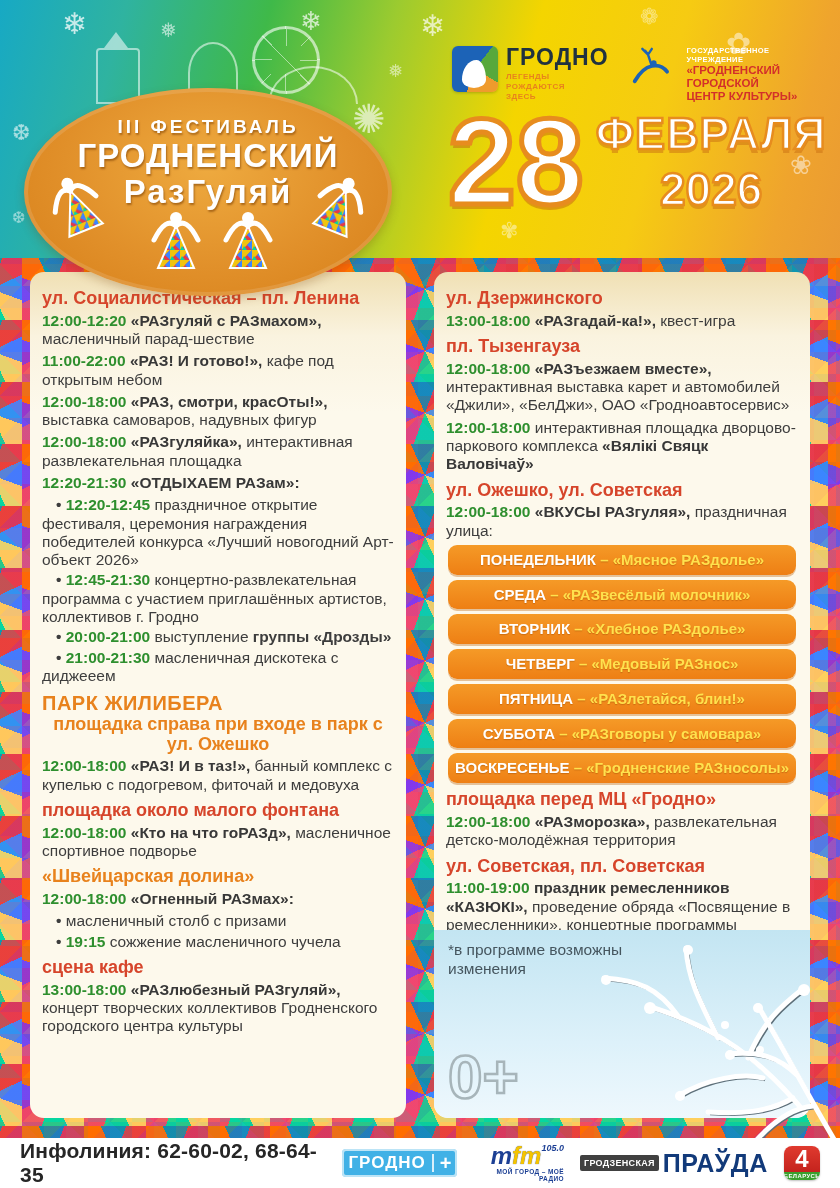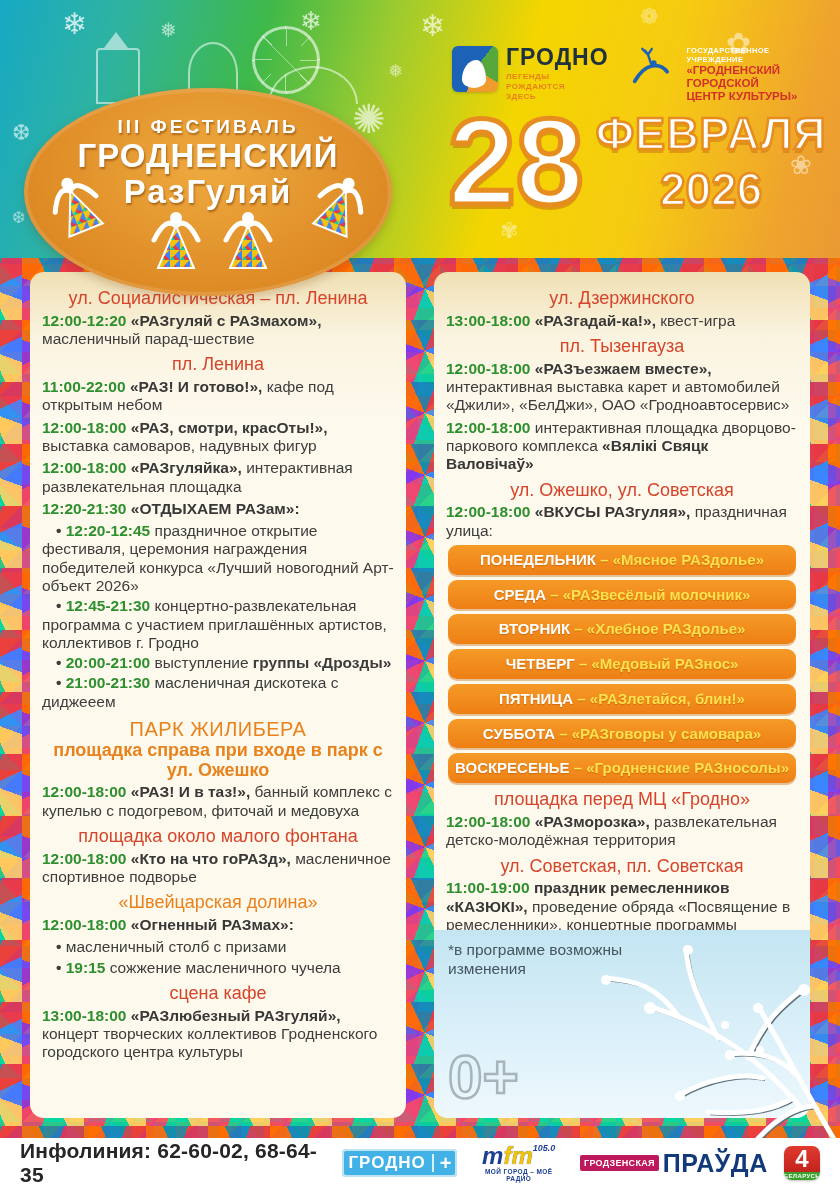--- a/index.html
+++ b/index.html
@@ -63,21 +63,21 @@
   .date-day{font-size:122px;font-weight:bold;line-height:.9;color:#fff;-webkit-text-stroke:5px #e78c1e;text-shadow:0 5px 0 rgba(201,111,18,.55);}
   .date-right{margin-left:12px;text-align:center;}
   .date-month{font-size:45px;font-weight:bold;color:#fff;-webkit-text-stroke:2.5px #e78c1e;letter-spacing:1px;text-shadow:0 4px 0 rgba(201,111,18,.5);}
   .date-year{font-size:46px;font-weight:bold;color:#fff;-webkit-text-stroke:2.5px #e78c1e;text-shadow:0 4px 0 rgba(201,111,18,.5);margin-top:2px;}
   
   .panel{position:absolute;top:272px;height:846px;width:376px;box-sizing:border-box;
     background:linear-gradient(180deg,#f0e0b4 0,#faf3df 64px,#fdf9ec 140px);
     border-radius:14px;padding:10px 12px 8px 12px;overflow:hidden;}
   .panel-left{left:30px;}
   .panel-right{left:434px;}
-  .sec-header{font-size:18px;font-weight:normal;text-align:center;margin:7px 0 3px 0;line-height:1.1;}
+  .sec-header{font-size:18px;font-weight:bold;text-align:left;margin:7px 0 3px 0;line-height:1.1;}
   .sec-header.red{color:#d6452b;}
   .sec-header.orange{color:#e8821d;}
   .sec-header.big{font-size:20px;letter-spacing:.5px;margin-bottom:0;}
   .sec-subheader{font-size:18px;font-weight:bold;color:#e8821d;text-align:center;line-height:1.12;margin:0 0 3px 0;}
   .event{margin:1px 0 4px 0;font-size:15.5px;line-height:1.18;color:#3d3d3d;}
   .event .time, .bullet .time{color:#2e8f2e;font-weight:bold;}
   .event b{color:#383838;}
   .bullet{margin:0 0 2px 0;font-size:15.5px;line-height:1.18;color:#3d3d3d;text-indent:14px;}
   .bullet .dot{font-weight:bold;color:#3d3d3d;}
   .banner{background:linear-gradient(180deg,#f59a27 0,#ee7f14 100%);border-radius:9px;margin:5px 2px;padding:7px 6px;text-align:center;
@@ -90,28 +90,28 @@
   .note{position:absolute;left:14px;top:10px;width:200px;font-size:15.5px;line-height:1.25;color:#45555e;}
   .age{position:absolute;left:14px;bottom:10px;font-size:62px;font-weight:bold;color:transparent;-webkit-text-stroke:2.5px #a7b5ba;line-height:1;}
   .branches{position:absolute;right:0;bottom:0;}
   .branches-outer{position:absolute;right:0;bottom:40px;z-index:6;}
   
   .footer{position:absolute;left:0;bottom:0;width:840px;height:50px;background:#ffffff;display:flex;align-items:center;box-sizing:border-box;padding:0 20px;gap:16px;z-index:7;}
   .infoline{font-size:21px;font-weight:bold;color:#262626;margin-right:auto;letter-spacing:.2px;}
   .lg-grodno{background:#41b1e6;border-radius:4px;display:flex;align-items:center;padding:4px 6px;gap:6px;box-shadow:inset 0 0 0 2px rgba(255,255,255,.65);}
   .lg-grodno .t{color:#fff;font-weight:bold;font-size:17px;letter-spacing:1px;}
   .lg-grodno .p{color:#fff;font-weight:bold;font-size:20px;border-left:2px solid rgba(255,255,255,.8);padding-left:6px;line-height:.9;}
-  .lg-mfm{text-align:center;line-height:1;}
+  .lg-mfm{text-align:right;line-height:1;}
   .lg-mfm .row1{font-style:italic;font-weight:bold;font-size:24px;}
   .lg-mfm .m{color:#1c3f94;}
   .lg-mfm .fm{color:#f5c400;text-shadow:0 0 1px #1c3f94;}
   .lg-mfm .freq{font-size:9px;font-weight:bold;font-style:italic;color:#1c3f94;vertical-align:top;}
   .lg-mfm .tag{font-size:6.5px;font-weight:bold;color:#1c3f94;letter-spacing:.4px;margin-top:1px;}
   .lg-pravda{display:flex;align-items:center;gap:4px;}
-  .lg-pravda .small{background:#be185d;color:#fff;font-size:9px;font-weight:bold;padding:3px 4px;border-radius:2px;letter-spacing:.3px;}
+  .lg-pravda .small{background:#404040;color:#fff;font-size:9px;font-weight:bold;padding:3px 4px;border-radius:2px;letter-spacing:.3px;}
   .lg-pravda .big{color:#123a7a;font-size:25px;font-weight:bold;letter-spacing:.5px;}
   .lg-tv4{width:38px;border-radius:8px;overflow:hidden;box-shadow:0 1px 2px rgba(0,0,0,.25);text-align:center;}
   .lg-tv4 .four{background:linear-gradient(180deg,#e03a2f,#c4231d);color:#fff;font-size:24px;font-weight:bold;line-height:1.1;}
   .lg-tv4 .strip{background:#3aa02e;color:#fff;font-size:6px;font-weight:bold;padding:1px 0;letter-spacing:.4px;}
 </style>
 </head>
 <body>
 
 <div class="poster">
 
@@ -203,21 +203,20 @@
     <div class="date-right">
       <div class="date-month">ФЕВРАЛЯ</div>
       <div class="date-year">2026</div>
     </div>
   </div>
 
   <div class="panel panel-left">
     <div>
         <div class="sec-header red">ул. Социалистическая – пл. Ленина</div>
         <p class="event"><span class="time">12:00-12:20 </span><b>«РАЗгуляй с РАЗмахом»,</b><span> масленичный парад-шествие</span></p>
-        <div class="sec-header red">пл. Ленина</div>
         <p class="event"><span class="time">11:00-22:00 </span><b>«РАЗ! И готово!»,</b><span> кафе под открытым небом</span></p>
         <p class="event"><span class="time">12:00-18:00 </span><b>«РАЗ, смотри, красОты!»,</b><span> выставка самоваров, надувных фигур</span></p>
         <p class="event"><span class="time">12:00-18:00 </span><b>«РАЗгуляйка»,</b><span> интерактивная развлекательная площадка</span></p>
         <p class="event"><span class="time">12:20-21:30 </span><b>«ОТДЫХАЕМ РАЗам»:</b></p>
         <div class="bullet"><span class="dot">• </span><span class="time">12:20-12:45</span><span> праздничное открытие фестиваля, церемония награждения победителей конкурса «Лучший новогодний Арт-объект 2026»</span></div>
         <div class="bullet"><span class="dot">• </span><span class="time">12:45-21:30</span><span> концертно-развлекательная программа с участием приглашённых артистов, коллективов г. Гродно</span></div>
         <div class="bullet"><span class="dot">• </span><span class="time">20:00-21:00</span><span> выступление </span><b>группы «Дрозды»</b></div>
         <div class="bullet"><span class="dot">• </span><span class="time">21:00-21:30</span><span> масленичная дискотека с диджееем</span></div>
         <div class="sec-header orange big">ПАРК ЖИЛИБЕРА</div>
         <div class="sec-subheader">площадка справа при входе в парк с ул. Ожешко</div>

